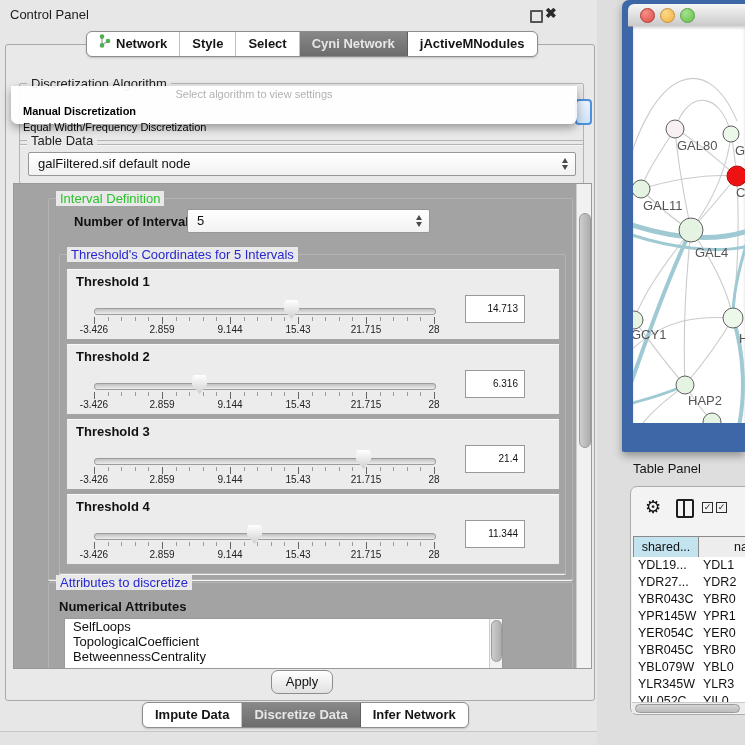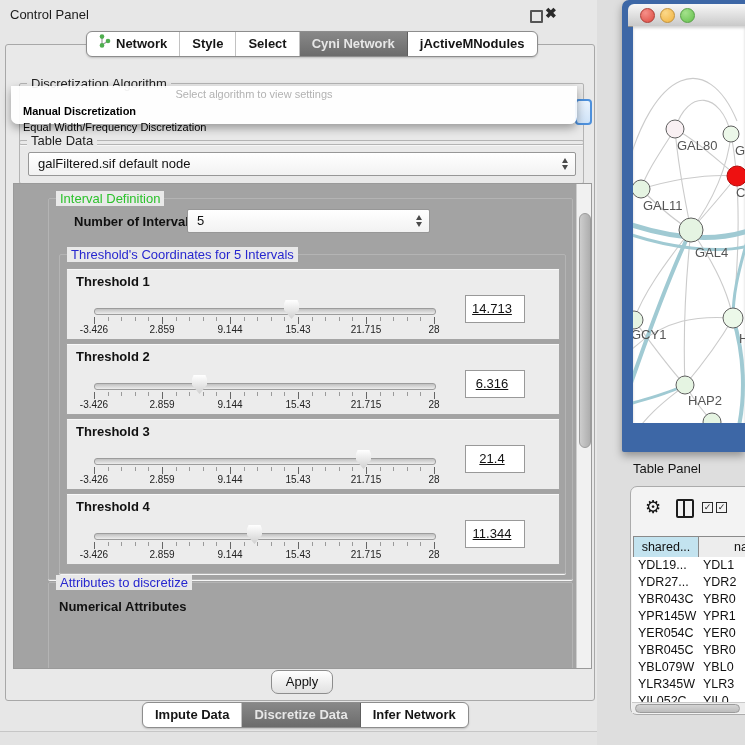--- a/index.html
+++ b/index.html
@@ -40,21 +40,21 @@
   .tbox{position:absolute;left:6px;width:492px;height:70px;border:1px solid #a5a5a5;background:#ececec;box-shadow:inset 0 1px 0 #f8f8f8;}
   .tname{position:absolute;left:9px;top:5px;font-weight:bold;font-size:13px;}
   .track{position:absolute;left:27px;top:39px;width:340px;height:5px;background:linear-gradient(#c0c0c0,#ededed);border:1px solid #9c9c9c;border-radius:3px;}
   .ticks{position:absolute;left:27px;top:48px;width:342px;height:8px;
     background-image:repeating-linear-gradient(to right,#666 0,#666 1px,transparent 1px,transparent 68px),
                      repeating-linear-gradient(to right,#9a9a9a 0,#9a9a9a 1px,transparent 1px,transparent 13.6px);
     background-size:342px 7px,342px 4px;background-repeat:no-repeat;}
   .tlab{position:absolute;top:55px;transform:translateX(-50%);font-size:10px;font-weight:normal;color:#222;}
   .thumb{position:absolute;top:31px;width:15px;height:19px;background:linear-gradient(#ffffff,#d0d0d0);
     clip-path:polygon(10% 0,90% 0,100% 20%,100% 52%,50% 100%,0 52%,0 20%);filter:drop-shadow(0 0 1px #777);}
-  .valbox{position:absolute;left:398px;top:26px;width:52px;height:26px;background:#fff;border:1px solid #999;font-size:13px;line-height:26px;text-align:center;padding-right:6px;text-decoration:underline;}
+  .valbox{position:absolute;left:398px;top:26px;width:52px;height:26px;background:#fff;border:1px solid #999;font-size:10px;line-height:26px;text-align:right;padding-right:6px;}
   .listbox{position:absolute;background:#fff;border:1px solid #9a9a9a;font-size:13px;}
   .listbox .li{height:15px;line-height:15px;padding-left:8px;white-space:nowrap;}
   .btn{position:absolute;height:22px;background:linear-gradient(#ffffff,#e1e1e1);border:1px solid #8d8d8d;border-radius:7px;font-size:13px;text-align:center;line-height:22px;}
   .blabel{position:absolute;font-size:13px;font-weight:bold;}
   
   .right-bg{position:absolute;left:597px;top:0;width:148px;height:745px;background:#dedede;}
   .netwin{position:absolute;left:622px;top:0;width:123px;height:452px;background:#3d67a6;border-radius:7px 0 0 2px;box-shadow:0 4px 8px rgba(0,0,0,.35);}
   .nettitle{position:absolute;left:6px;top:4px;right:0;height:22px;background:linear-gradient(#f7f7f7,#c9c9c9);border-radius:6px 0 0 0;border-bottom:1px solid #8d8d8d;}
   .light{position:absolute;top:4px;width:13px;height:13px;border-radius:50%;}
   .canvas{position:absolute;left:11px;top:26px;width:112px;height:397px;background:#fff;overflow:hidden;box-shadow:inset 0 2px 3px rgba(0,0,0,.18);}
@@ -193,20 +193,28 @@
           <span class="tlab" style="left:367px;">28</span>
           <div class="thumb" style="left:180px;"></div>
           <div class="valbox">11.344</div>
         </div>
       </div>
     </div>
 
     <div class="group" style="left:34px;top:398px;width:523px;height:120px;">
       <span class="gtitle gt-blue">Attributes to discretize</span>
       <span class="blabel" style="left:10px;top:16px;">Numerical Attributes</span>
+      <div class="listbox" style="left:15px;top:35px;width:437px;height:84px;">
+        <div class="li">SelfLoops</div>
+        <div class="li">TopologicalCoefficient</div>
+        <div class="li">BetweennessCentrality</div>
+        <div class="sbtrack" style="right:0;top:0;width:12px;height:100%;">
+          <div class="sbthumb" style="left:1px;top:1px;width:9px;height:40px;"></div>
+        </div>
+      </div>
     </div>
 
     <div class="sbtrack" style="left:562px;top:0;width:15px;height:100%;">
       <div class="sbthumb" style="left:2px;top:29px;width:10px;height:233px;"></div>
     </div>
   </div>
 
   <div class="btn" style="left:271px;top:670px;width:60px;">Apply</div>
 
   <div class="seg" style="left:142px;top:702px;">

